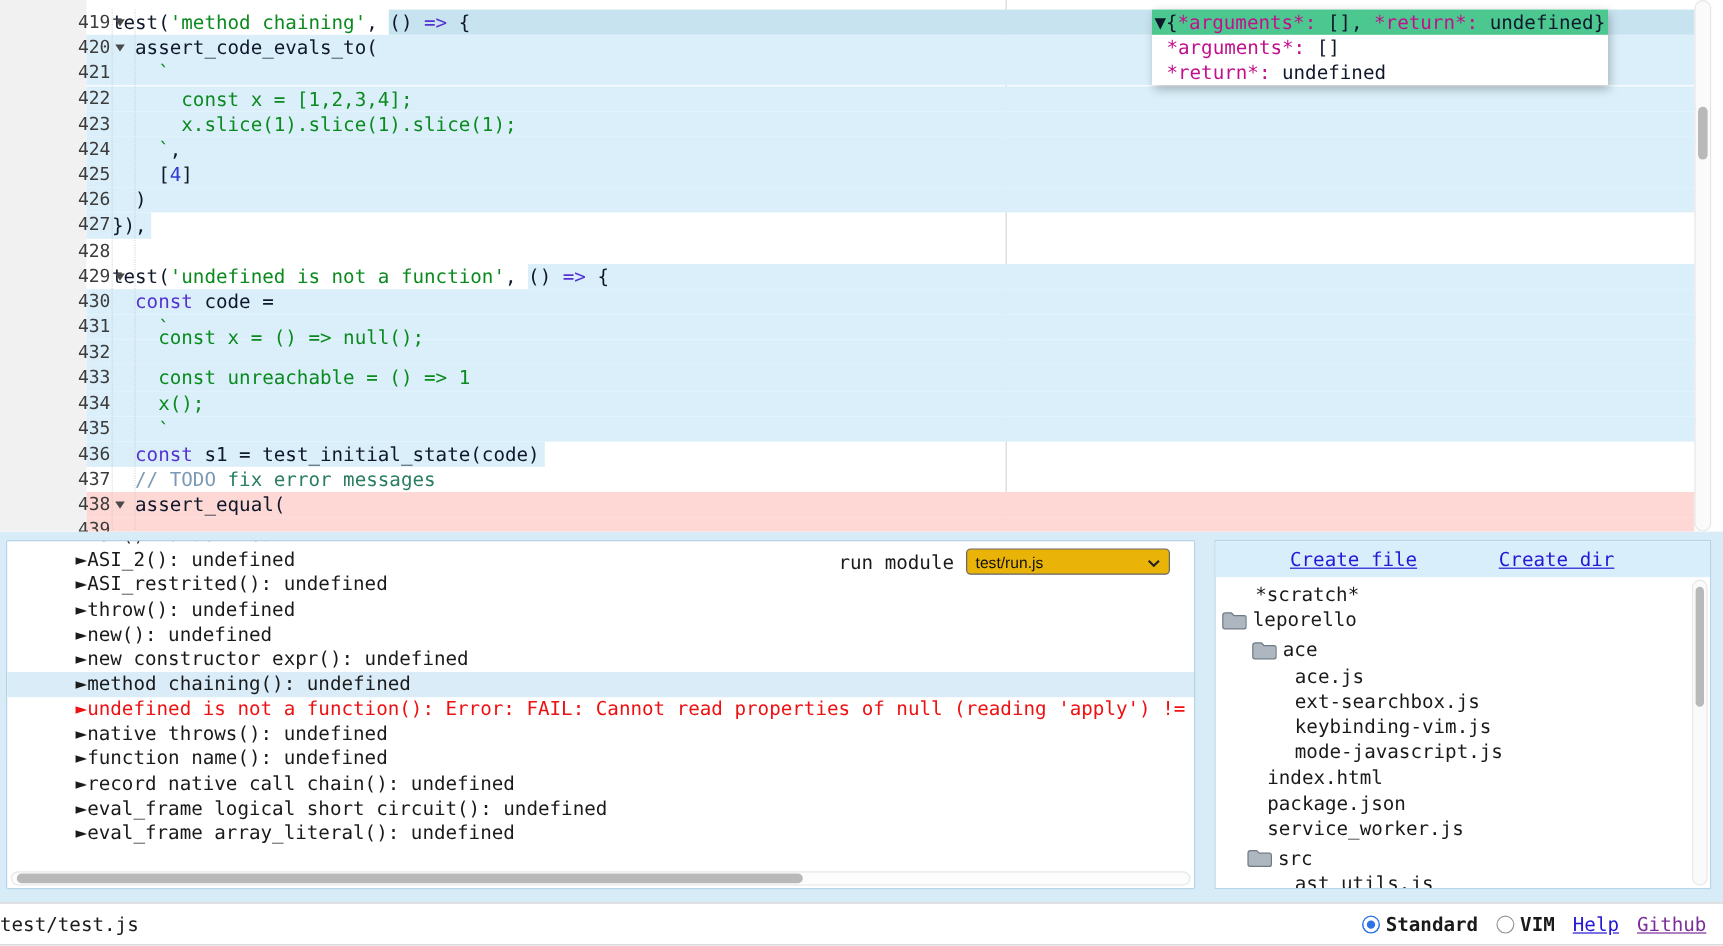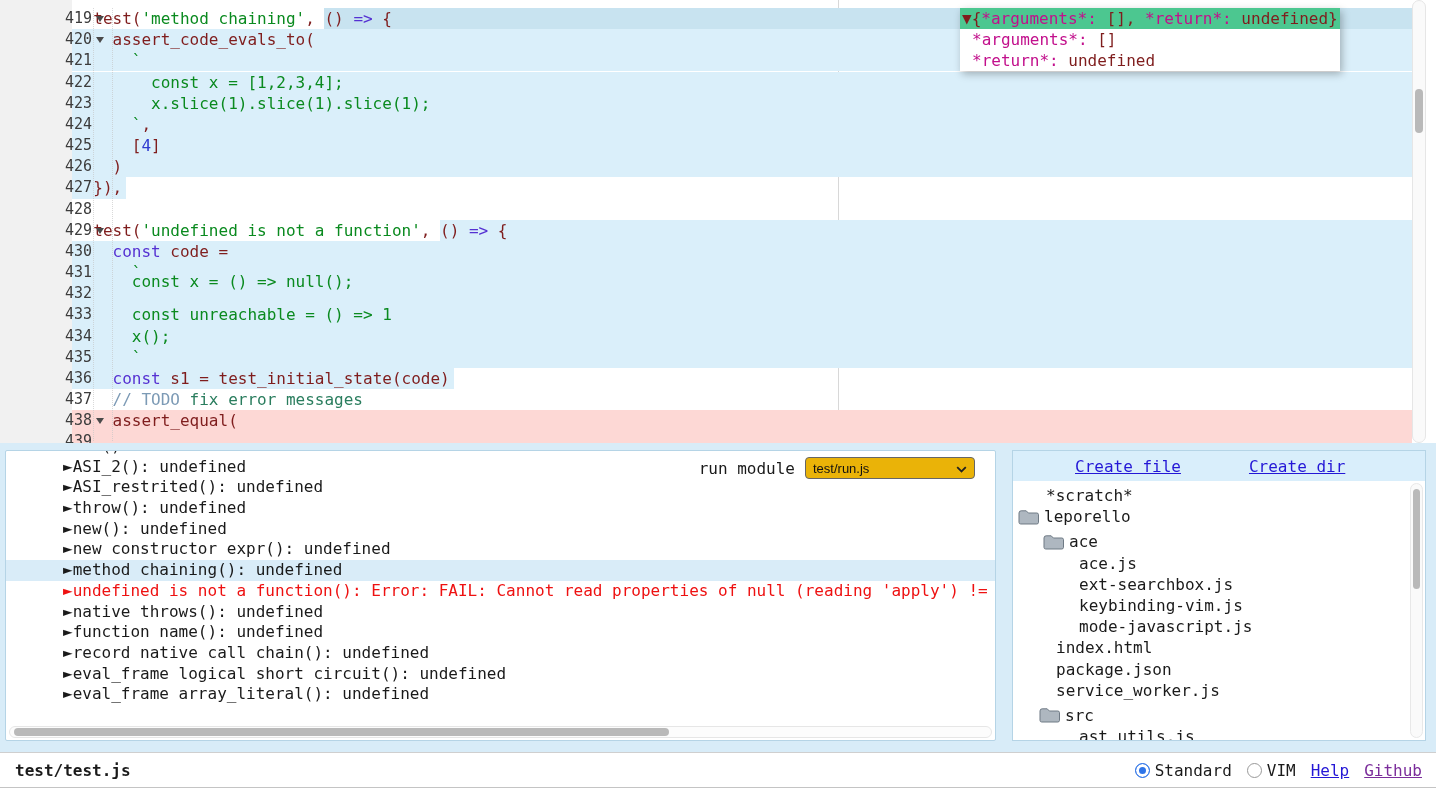--- a/index.html
+++ b/index.html
@@ -15,21 +15,21 @@
   .hl.error{background:var(--error-bg);}
   .guide{position:absolute;top:8px;height:433px;width:0;border-left:1px dotted #c6c6c6;opacity:.65;z-index:3;}
   .g1{left:93px;} .g2{left:112px;}
   .gutter{position:absolute;left:0;top:0;width:72px;height:443px;background:var(--gutter-bg);z-index:5;}
   .gutter-cell{position:absolute;left:0;width:72px;height:21.17px;line-height:21.17px;
                text-align:right;padding-right:16px;box-sizing:border-box;color:#3c3c3c;font-size:15px;margin-left:36px;}
   .fold{position:absolute;right:4px;top:8px;width:0;height:0;
         border-left:4px solid transparent;border-right:4px solid transparent;border-top:6px solid #4a4a4a;}
   #code-lines{position:absolute;inset:0;z-index:4;}
   .code-line{position:absolute;left:74px;height:21.17px;line-height:21.17px;white-space:pre;}
-  .tok-p{color:#7f1d1d;} .tok-s{color:var(--str);} .tok-k{color:var(--kw);} .tok-a{color:var(--kw);}
+  .tok-p{color:#0f172a;} .tok-s{color:var(--str);} .tok-k{color:var(--kw);} .tok-a{color:var(--kw);}
   .tok-n{color:var(--num);} .tok-ct{color:var(--ctodo);} .tok-cg{color:var(--cgreen);}
   
   .tooltip{position:absolute;left:960px;top:8px;z-index:9;background:#fff;
            box-shadow:2px 3px 8px rgba(0,0,0,.28);white-space:pre;}
   .tt-header{background:var(--green-hdr);height:21px;line-height:21px;padding:0 2px;}
   .tt-row{height:21px;line-height:21px;padding:0 2px 0 12px;}
   .tok-key{color:var(--magenta);}
   
   .vscroll{position:absolute;right:10px;top:0;width:14px;height:443px;background:#fafafa;
            border:1px solid #e6e6e6;border-radius:8px;z-index:8;box-sizing:border-box;}
@@ -60,23 +60,23 @@
   .titem{height:21.2px;line-height:21.2px;white-space:pre;display:flex;align-items:center;}
   .titem.gap{margin-top:4px;}
   .folder-svg{margin-right:5px;flex:0 0 auto;}
   .fscroll{position:absolute;right:2px;top:32px;bottom:2px;width:13px;background:#fafafa;
            border:1px solid #e8e8e8;border-radius:7px;box-sizing:border-box;}
   .fthumb{position:absolute;left:2px;top:5px;width:7px;height:100px;background:#b9b9b9;border-radius:4px;}
   
   .status-bar{position:absolute;left:0;top:752px;width:1436px;height:34px;background:#fff;
               border-top:1px solid #cfcfcf;border-bottom:2px solid #c4c4c4;box-sizing:content-box;
               display:flex;align-items:center;}
-  .file-path{margin-left:15px;font-weight:bold;}
+  .file-path{margin-left:0;}
   .status-right{position:absolute;right:14px;display:flex;align-items:center;gap:15px;}
-  .radio-group{display:flex;align-items:center;gap:5px;cursor:pointer;}
+  .radio-group{display:flex;align-items:center;gap:5px;cursor:pointer;font-weight:bold;}
   .radio{width:15px;height:15px;border-radius:50%;border:1px solid #999;background:#fff;box-sizing:border-box;}
   .radio.on{border:1px solid #2e74e8;background:#2e74e8;box-shadow:inset 0 0 0 3px #fff;}
 </style>
 </head>
 <body>
 
 <div class="page" style="--page-bg: #d8ecf8; --panel-border: #b5d4e6; --exec: #daeffa; --active: #c8e3f0; --error-bg: #fdd8d5; --sel-row: #d9ecf8; --green-hdr: #4cc790; --magenta: #c2108c; --red: #ee1111; --link: #2417d6; --visited: #7b2d9b; --gutter-bg: #f1f1f1; --str: #0a8a1f; --kw: #5531d2; --num: #2f3bd0; --ctodo: #7c9ab5; --cgreen: #2a7d5e;">
 
   <div class="editor">
     <div class="divider"></div>

